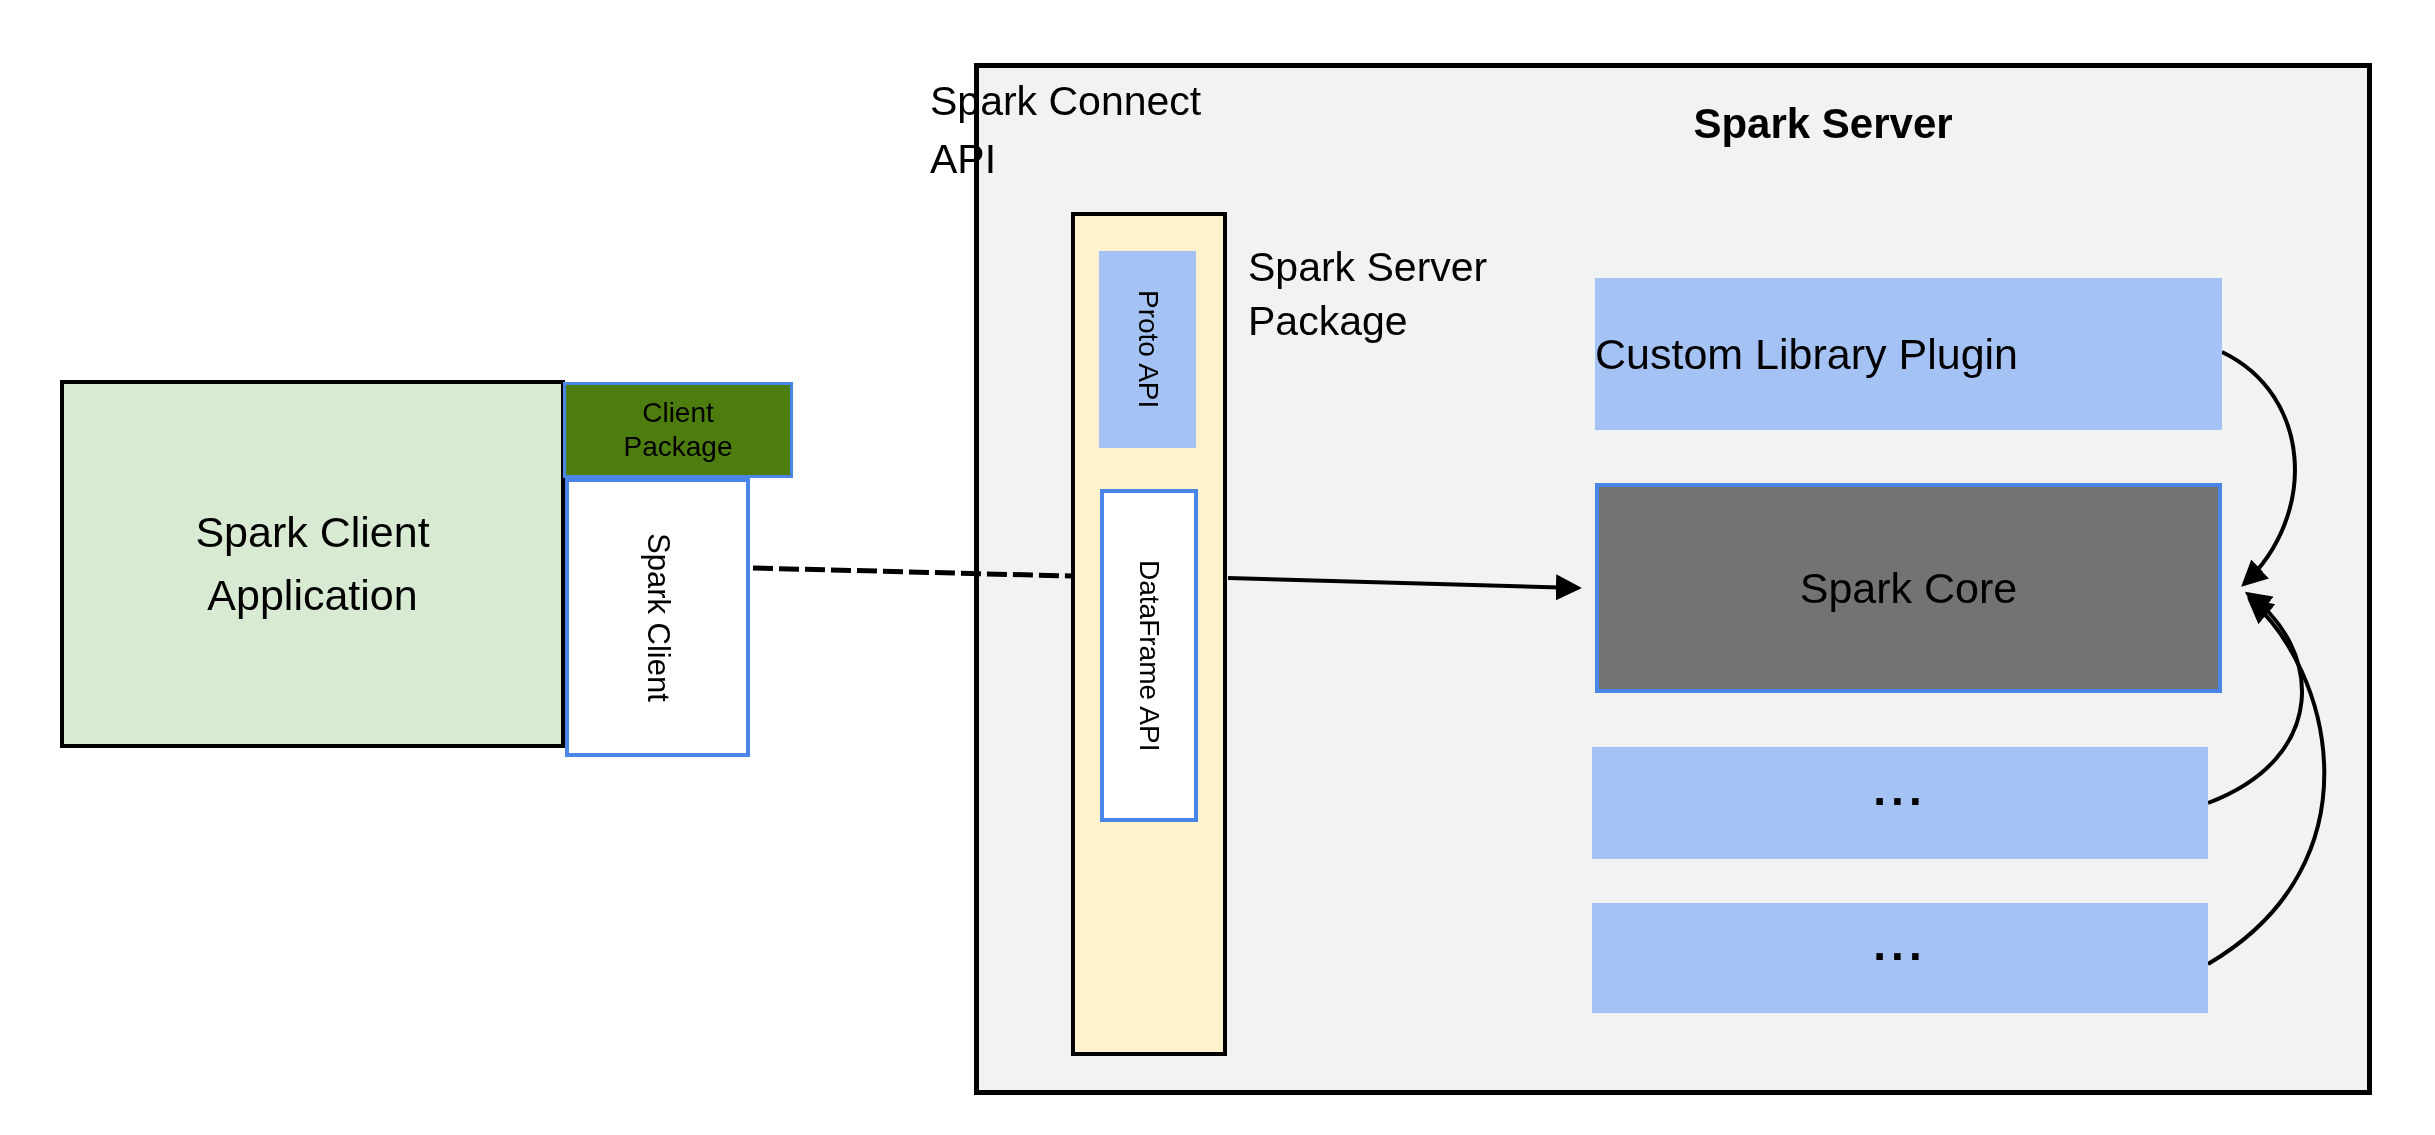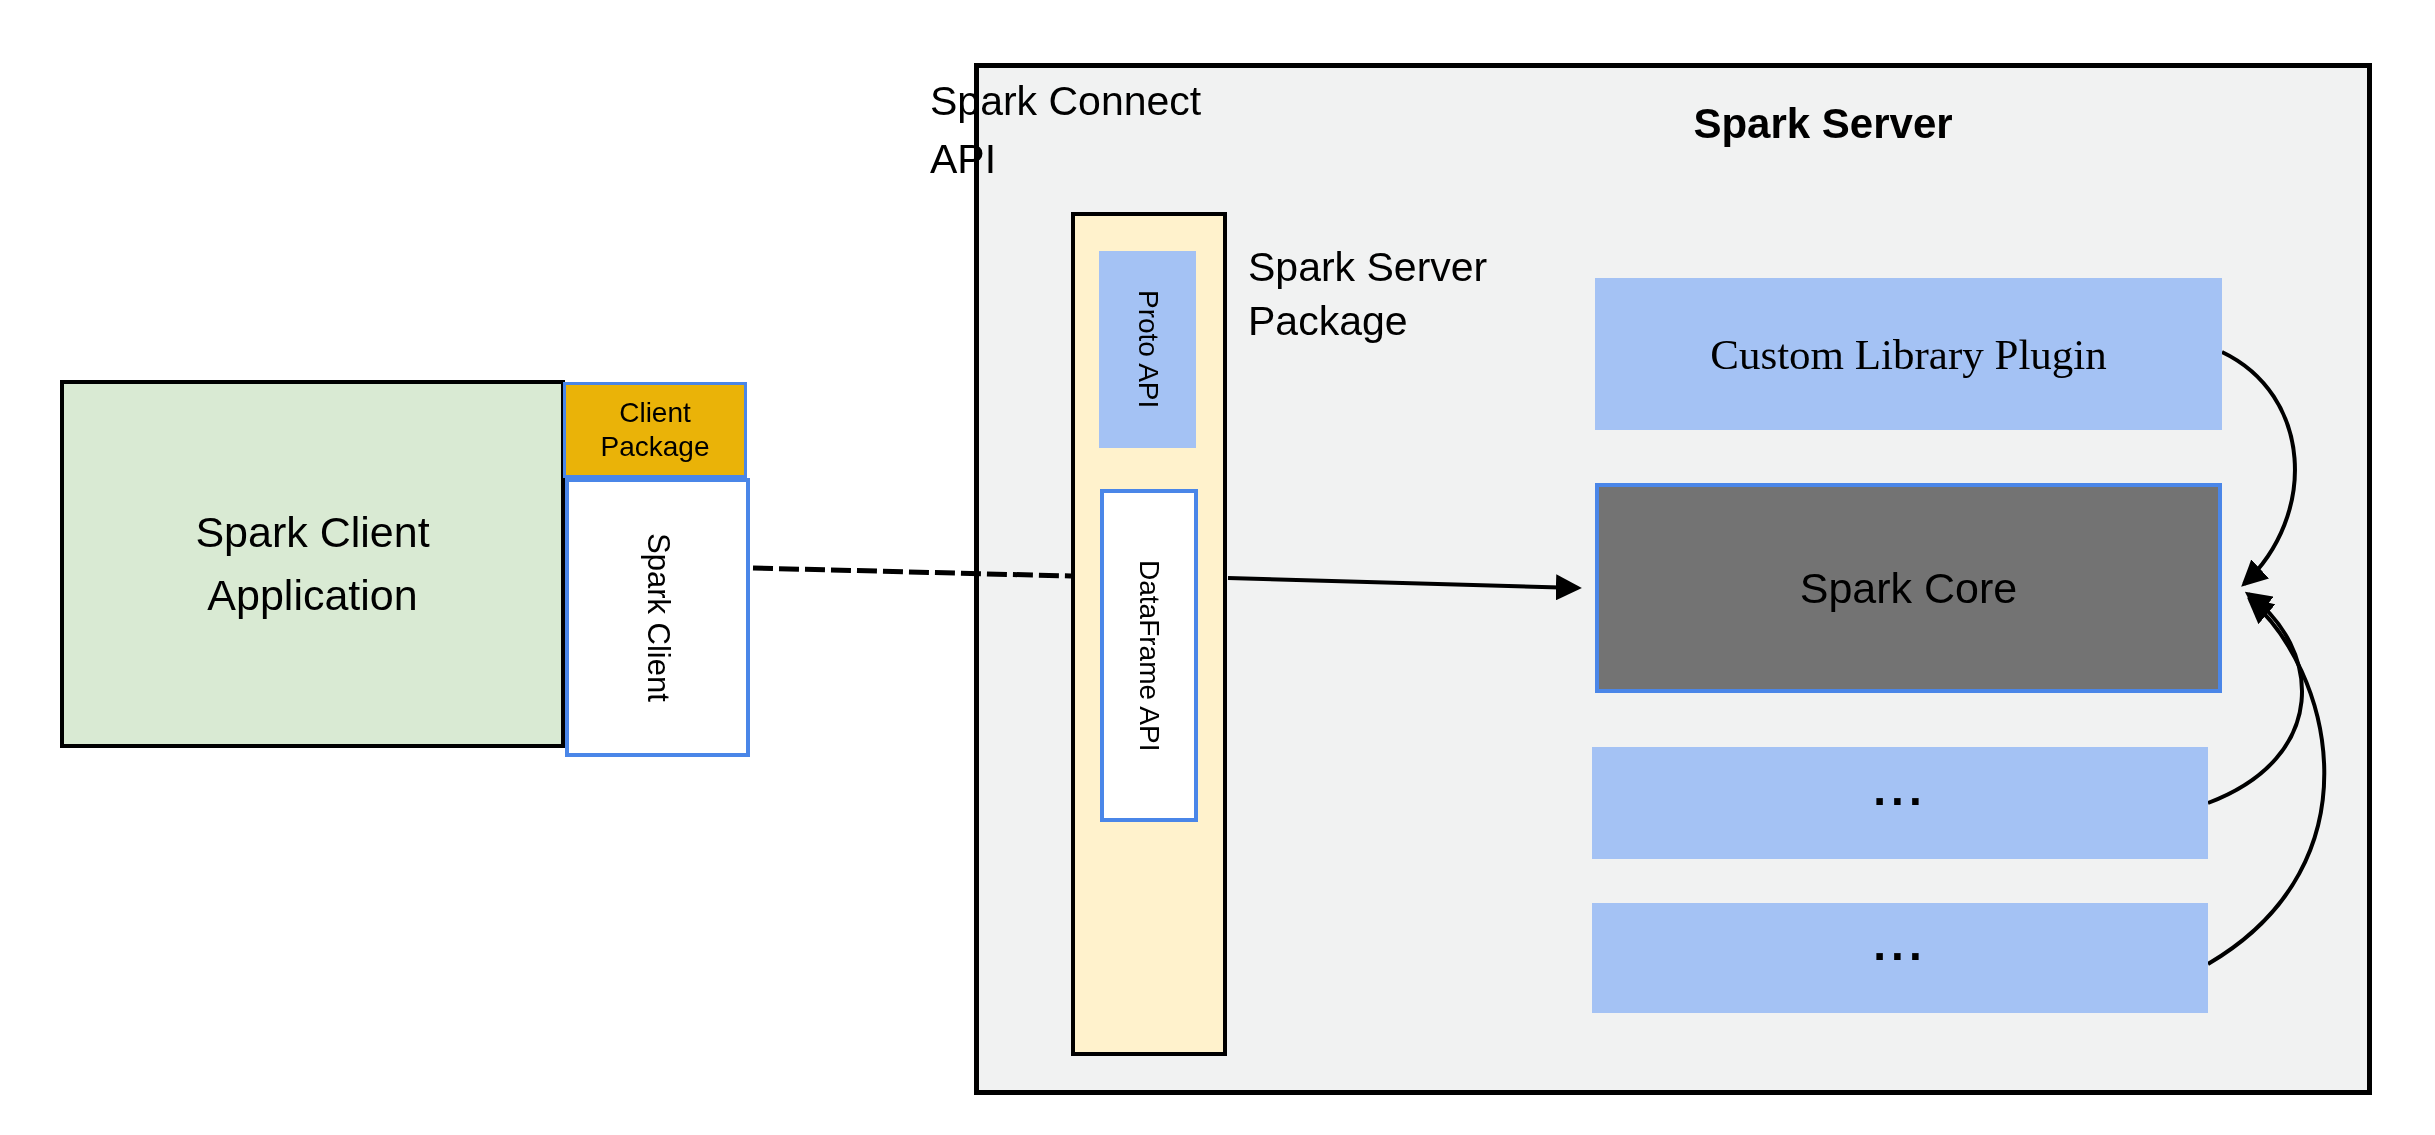--- a/index.html
+++ b/index.html
@@ -17,22 +17,22 @@
     left:974px;top:63px;width:1398px;height:1032px;
     background:#f1f2f2;border:5px solid #000;
   }
   #client-app-box{
     left:60px;top:380px;width:505px;height:368px;
     background:#d9ead3;border:4px solid #000;
     display:flex;align-items:center;justify-content:center;text-align:center;
     font-size:43px;line-height:63px;
   }
   #client-package-box{
-    left:563px;top:382px;width:184px;height:96px;
-    background:#eab308;border:3px solid #4a86e8;
+    left:563px;top:382px;width:230px;height:96px;
+    background:#4d7c0f;border:3px solid #4a86e8;
     display:flex;flex-direction:column;align-items:center;justify-content:center;
     font-size:28px;line-height:34px;text-align:center;
   }
   #spark-client-box{
     left:565px;top:478px;width:185px;height:279px;
     background:#ffffff;border:4px solid #4a86e8;
     display:flex;align-items:center;justify-content:center;
   }
   #spark-client-box .vtext{font-size:31px;}
   #connect-api-column{
@@ -46,21 +46,21 @@
   }
   #dataframe-api-box{
     left:1100px;top:489px;width:98px;height:333px;
     background:#ffffff;border:4px solid #4a86e8;
     display:flex;align-items:center;justify-content:center;
   }
   .vtext{writing-mode:vertical-rl;font-size:28px;white-space:nowrap;}
   #plugin-box{
     left:1595px;top:278px;width:627px;height:152px;
     background:#a4c2f4;
-    display:flex;align-items:center;justify-content:center;font-size:43px;font-family:Liberation Serif, serif;
+    display:flex;align-items:center;justify-content:flex-start;font-size:43px;
   }
   #spark-core-box{
     left:1595px;top:483px;width:627px;height:210px;
     background:#737373;border:4px solid #4a86e8;
     display:flex;align-items:center;justify-content:center;font-size:43px;
   }
   #ellipsis-box-1{
     left:1592px;top:747px;width:616px;height:112px;
     background:#a4c2f4;
     display:flex;align-items:center;justify-content:center;

